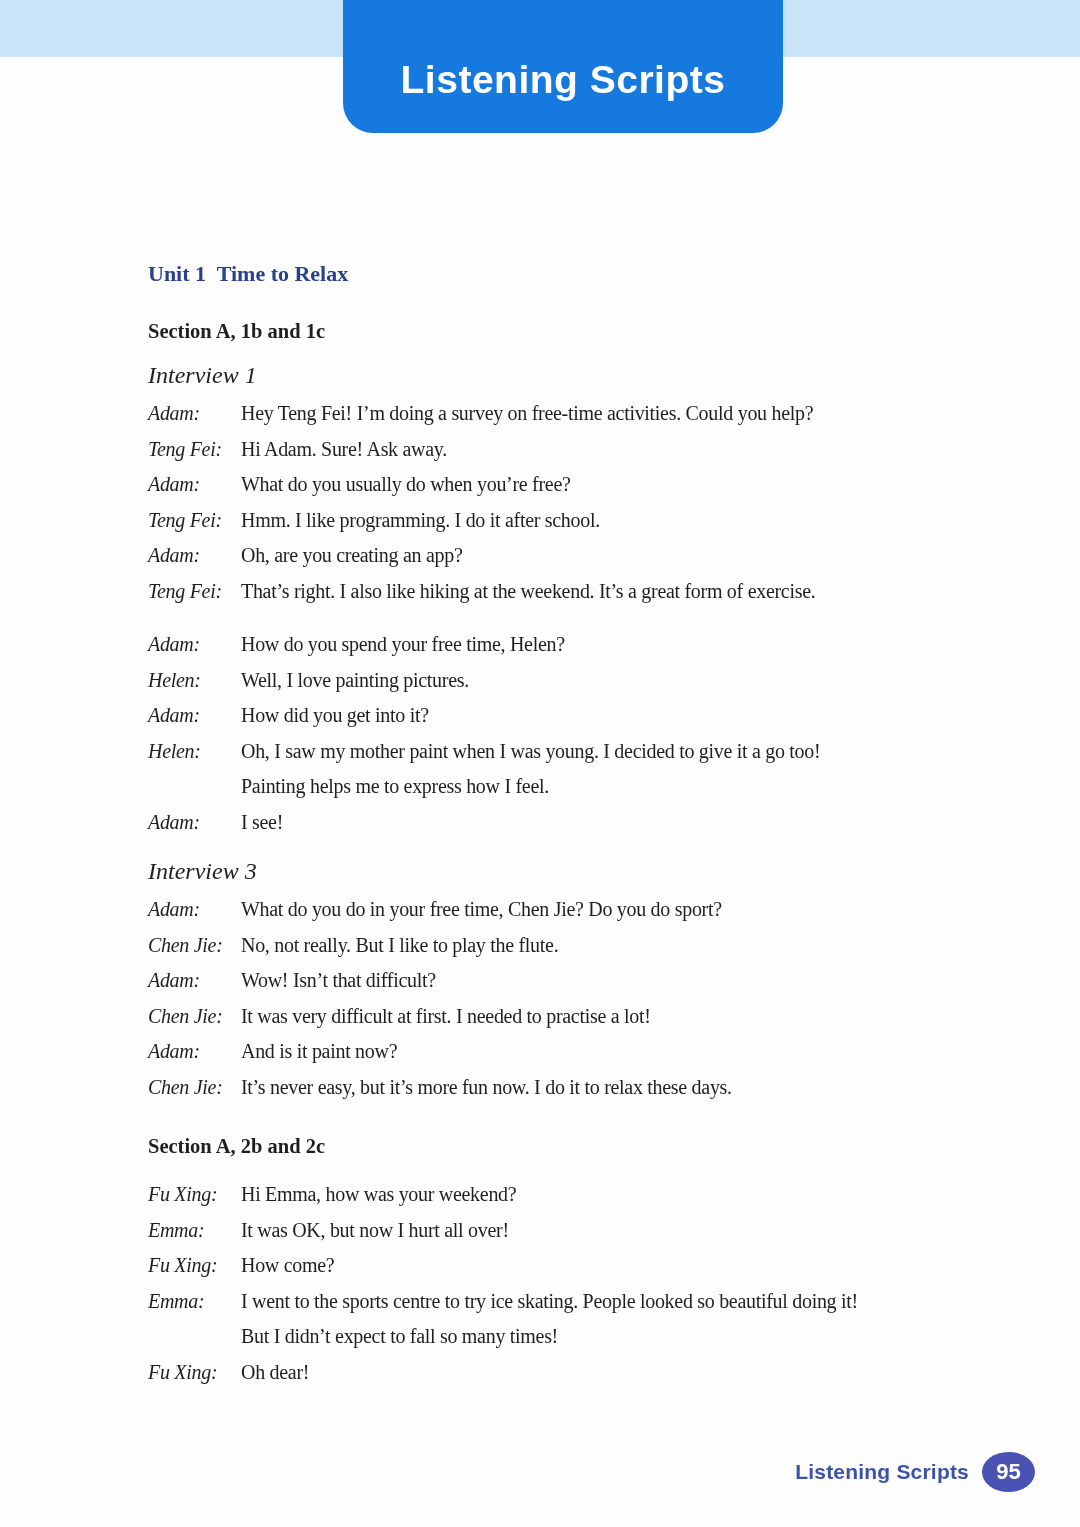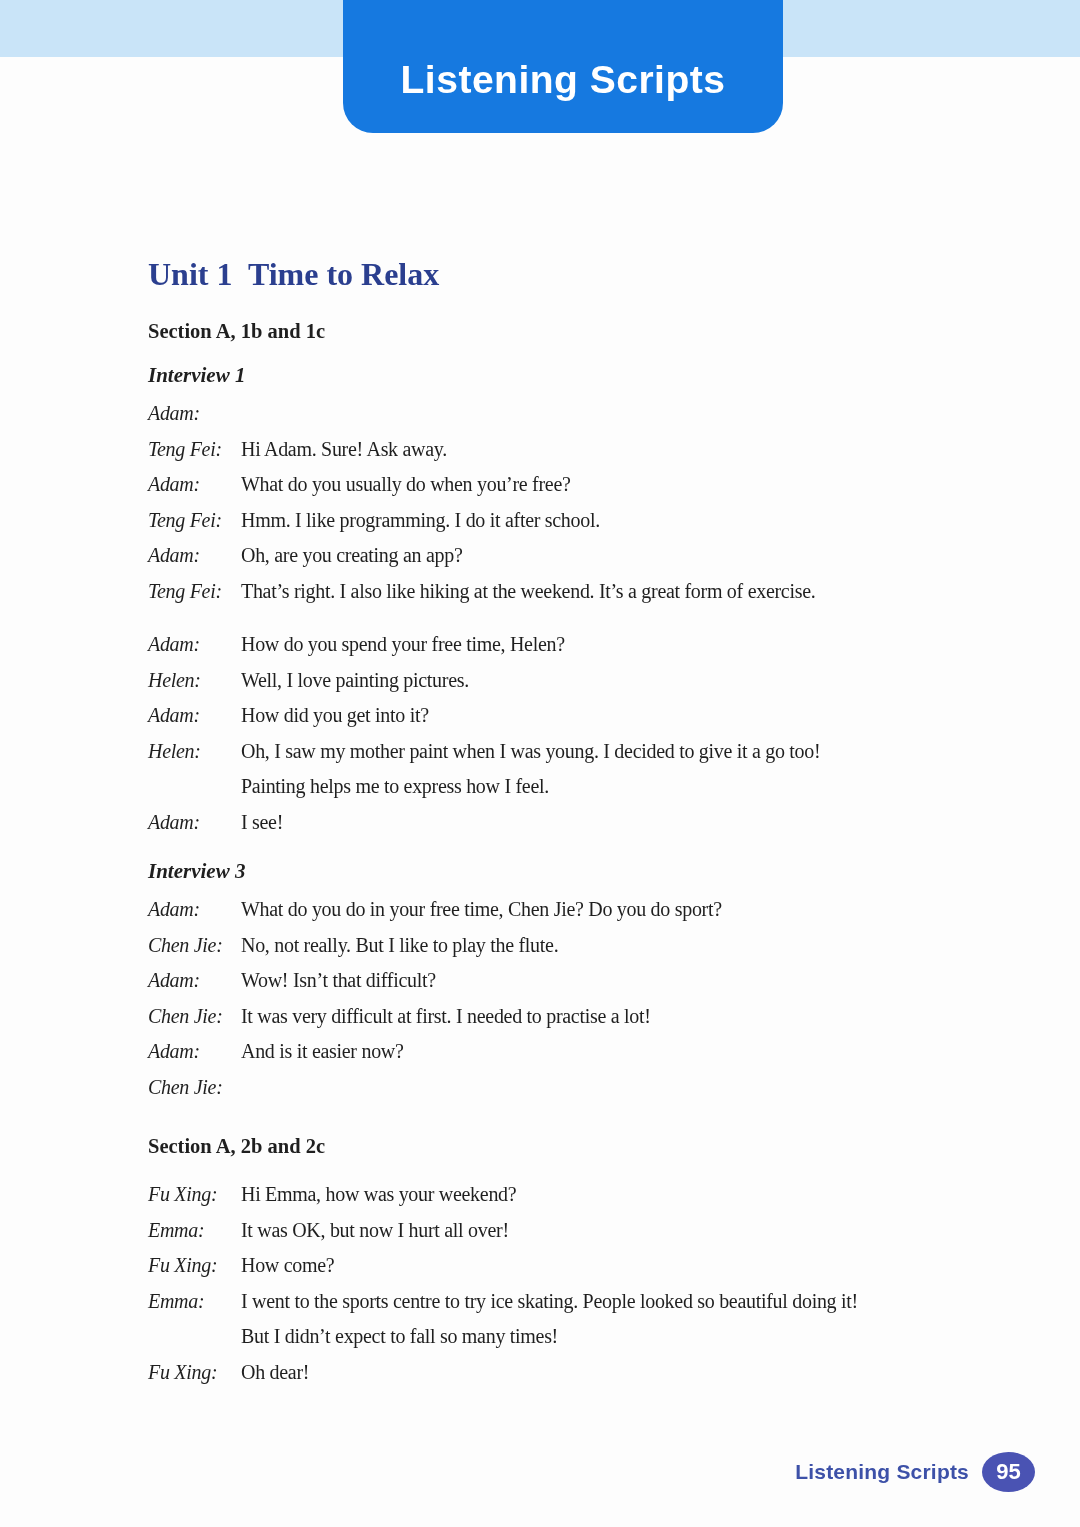--- a/index.html
+++ b/index.html
@@ -38,33 +38,33 @@
     font-family:"Liberation Sans","DejaVu Sans",sans-serif;
     font-weight:bold;
     font-size:39px;
     letter-spacing:0.5px;
   }
   
   .content{
     position:absolute;left:148px;top:258px;width:862px;
   }
   .unit-title{
-    font-size:32px;line-height:32px;font-weight:bold;
+    font-size:22px;line-height:32px;font-weight:bold;
     color:var(--unit_navy);
     white-space:pre-wrap;
     margin-bottom:24px;
   }
   .section-heading{
     font-size:20.5px;line-height:26px;font-weight:bold;
     margin-top:28px;
   }
   .group{margin-top:18px;}
   .group-subheading{
-    font-size:21px;line-height:27px;
-    font-weight:bold;font-style:italic;
+    font-size:24px;line-height:27px;
+    font-weight:normal;font-style:italic;
   }
   .dialogue-lines{margin-top:7px;}
   .dialogue-line{
     display:flex;align-items:flex-start;
     font-size:20px;line-height:35.5px;
     letter-spacing:-0.015em;
   }
   .speaker{
     flex:0 0 93px;
     font-style:italic;
@@ -104,20 +104,21 @@
   <h1 class="unit-title">Unit 1  Time to Relax</h1>
   <div id="sections-host">
   <div class="section">
     <div class="section-heading">Section A, 1b and 1c</div>
     <div>
   <div class="group">
     <div class="group-subheading">Interview 1</div>
     <div class="dialogue-lines">
   <div class="dialogue-line">
     <span class="speaker">Adam:</span>
+    <span class="utterance">Hey Teng Fei! I’m doing a survey on free-time activities. Could you help?</span>
   </div>
 
   <div class="dialogue-line">
     <span class="speaker">Teng Fei:</span>
     <span class="utterance">Hi Adam. Sure! Ask away.</span>
   </div>
 
   <div class="dialogue-line">
     <span class="speaker">Adam:</span>
     <span class="utterance">What do you usually do when you’re free?</span>
@@ -188,25 +189,26 @@
     <span class="utterance">Wow! Isn’t that difficult?</span>
   </div>
 
   <div class="dialogue-line">
     <span class="speaker">Chen Jie:</span>
     <span class="utterance">It was very difficult at first. I needed to practise a lot!</span>
   </div>
 
   <div class="dialogue-line">
     <span class="speaker">Adam:</span>
-    <span class="utterance">And is it easier now?</span>
+    <span class="utterance">And is it paint now?</span>
   </div>
 
   <div class="dialogue-line">
     <span class="speaker">Chen Jie:</span>
+    <span class="utterance">It’s never easy, but it’s more fun now. I do it to relax these days.</span>
   </div>
 </div>
   </div>
 </div>
   </div>
 
   <div class="section">
     <div class="section-heading">Section A, 2b and 2c</div>
     <div>
   <div class="group">

